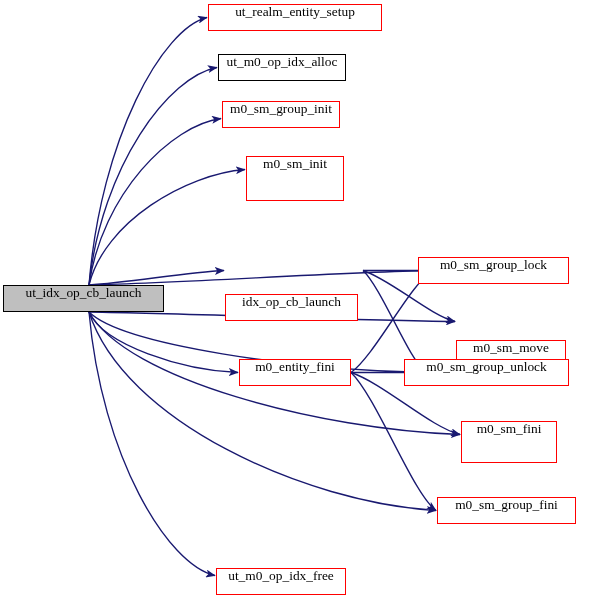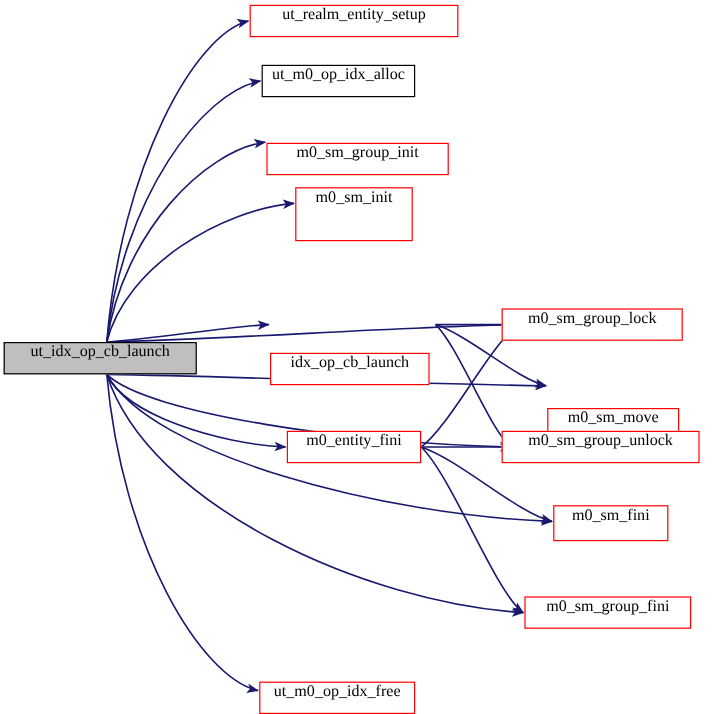--- a/index.html
+++ b/index.html
@@ -87,42 +87,42 @@
   <div id="node-layer">
       <div class="gnode root" style="left: 3px; top: 285px; width: 161px; height: 27px;">
         <span class="gnode-label">ut_idx_op_cb_launch</span>
       </div>
       <div class="gnode" style="left: 208px; top: 4px; width: 174px; height: 27px;">
         <span class="gnode-label">ut_realm_entity_setup</span>
       </div>
       <div class="gnode plain" style="left: 218px; top: 54px; width: 128px; height: 27px;">
         <span class="gnode-label">ut_m0_op_idx_alloc</span>
       </div>
-      <div class="gnode" style="left: 222px; top: 119px; width: 152px; height: 27px;">
+      <div class="gnode" style="left: 222px; top: 101px; width: 118px; height: 27px;">
         <span class="gnode-label">m0_sm_group_init</span>
       </div>
       <div class="gnode" style="left: 246px; top: 156px; width: 98px; height: 45px;">
         <span class="gnode-label">m0_sm_init</span>
       </div>
       <div class="gnode" style="left: 225px; top: 257px; width: 133px; height: 27px; margin-top: 37px;">
         <span class="gnode-label">idx_op_cb_launch</span>
       </div>
       <div class="gnode" style="left: 418px; top: 257px; width: 151px; height: 27px;">
         <span class="gnode-label">m0_sm_group_lock</span>
       </div>
       <div class="gnode" style="left: 456px; top: 308px; width: 110px; height: 27px; margin-top: 32px;">
         <span class="gnode-label">m0_sm_move</span>
       </div>
       <div class="gnode" style="left: 239px; top: 359px; width: 112px; height: 27px;">
         <span class="gnode-label">m0_entity_fini</span>
       </div>
-      <div class="gnode" style="left: 418px; top: 359px; width: 165px; height: 27px;">
+      <div class="gnode" style="left: 404px; top: 359px; width: 165px; height: 27px;">
         <span class="gnode-label">m0_sm_group_unlock</span>
       </div>
-      <div class="gnode" style="left: 461px; top: 421px; width: 96px; height: 30px;">
+      <div class="gnode" style="left: 461px; top: 421px; width: 96px; height: 42px;">
         <span class="gnode-label">m0_sm_fini</span>
       </div>
       <div class="gnode" style="left: 437px; top: 497px; width: 139px; height: 27px;">
         <span class="gnode-label">m0_sm_group_fini</span>
       </div>
       <div class="gnode" style="left: 216px; top: 568px; width: 130px; height: 27px;">
         <span class="gnode-label">ut_m0_op_idx_free</span>
       </div>
     </div>
 

